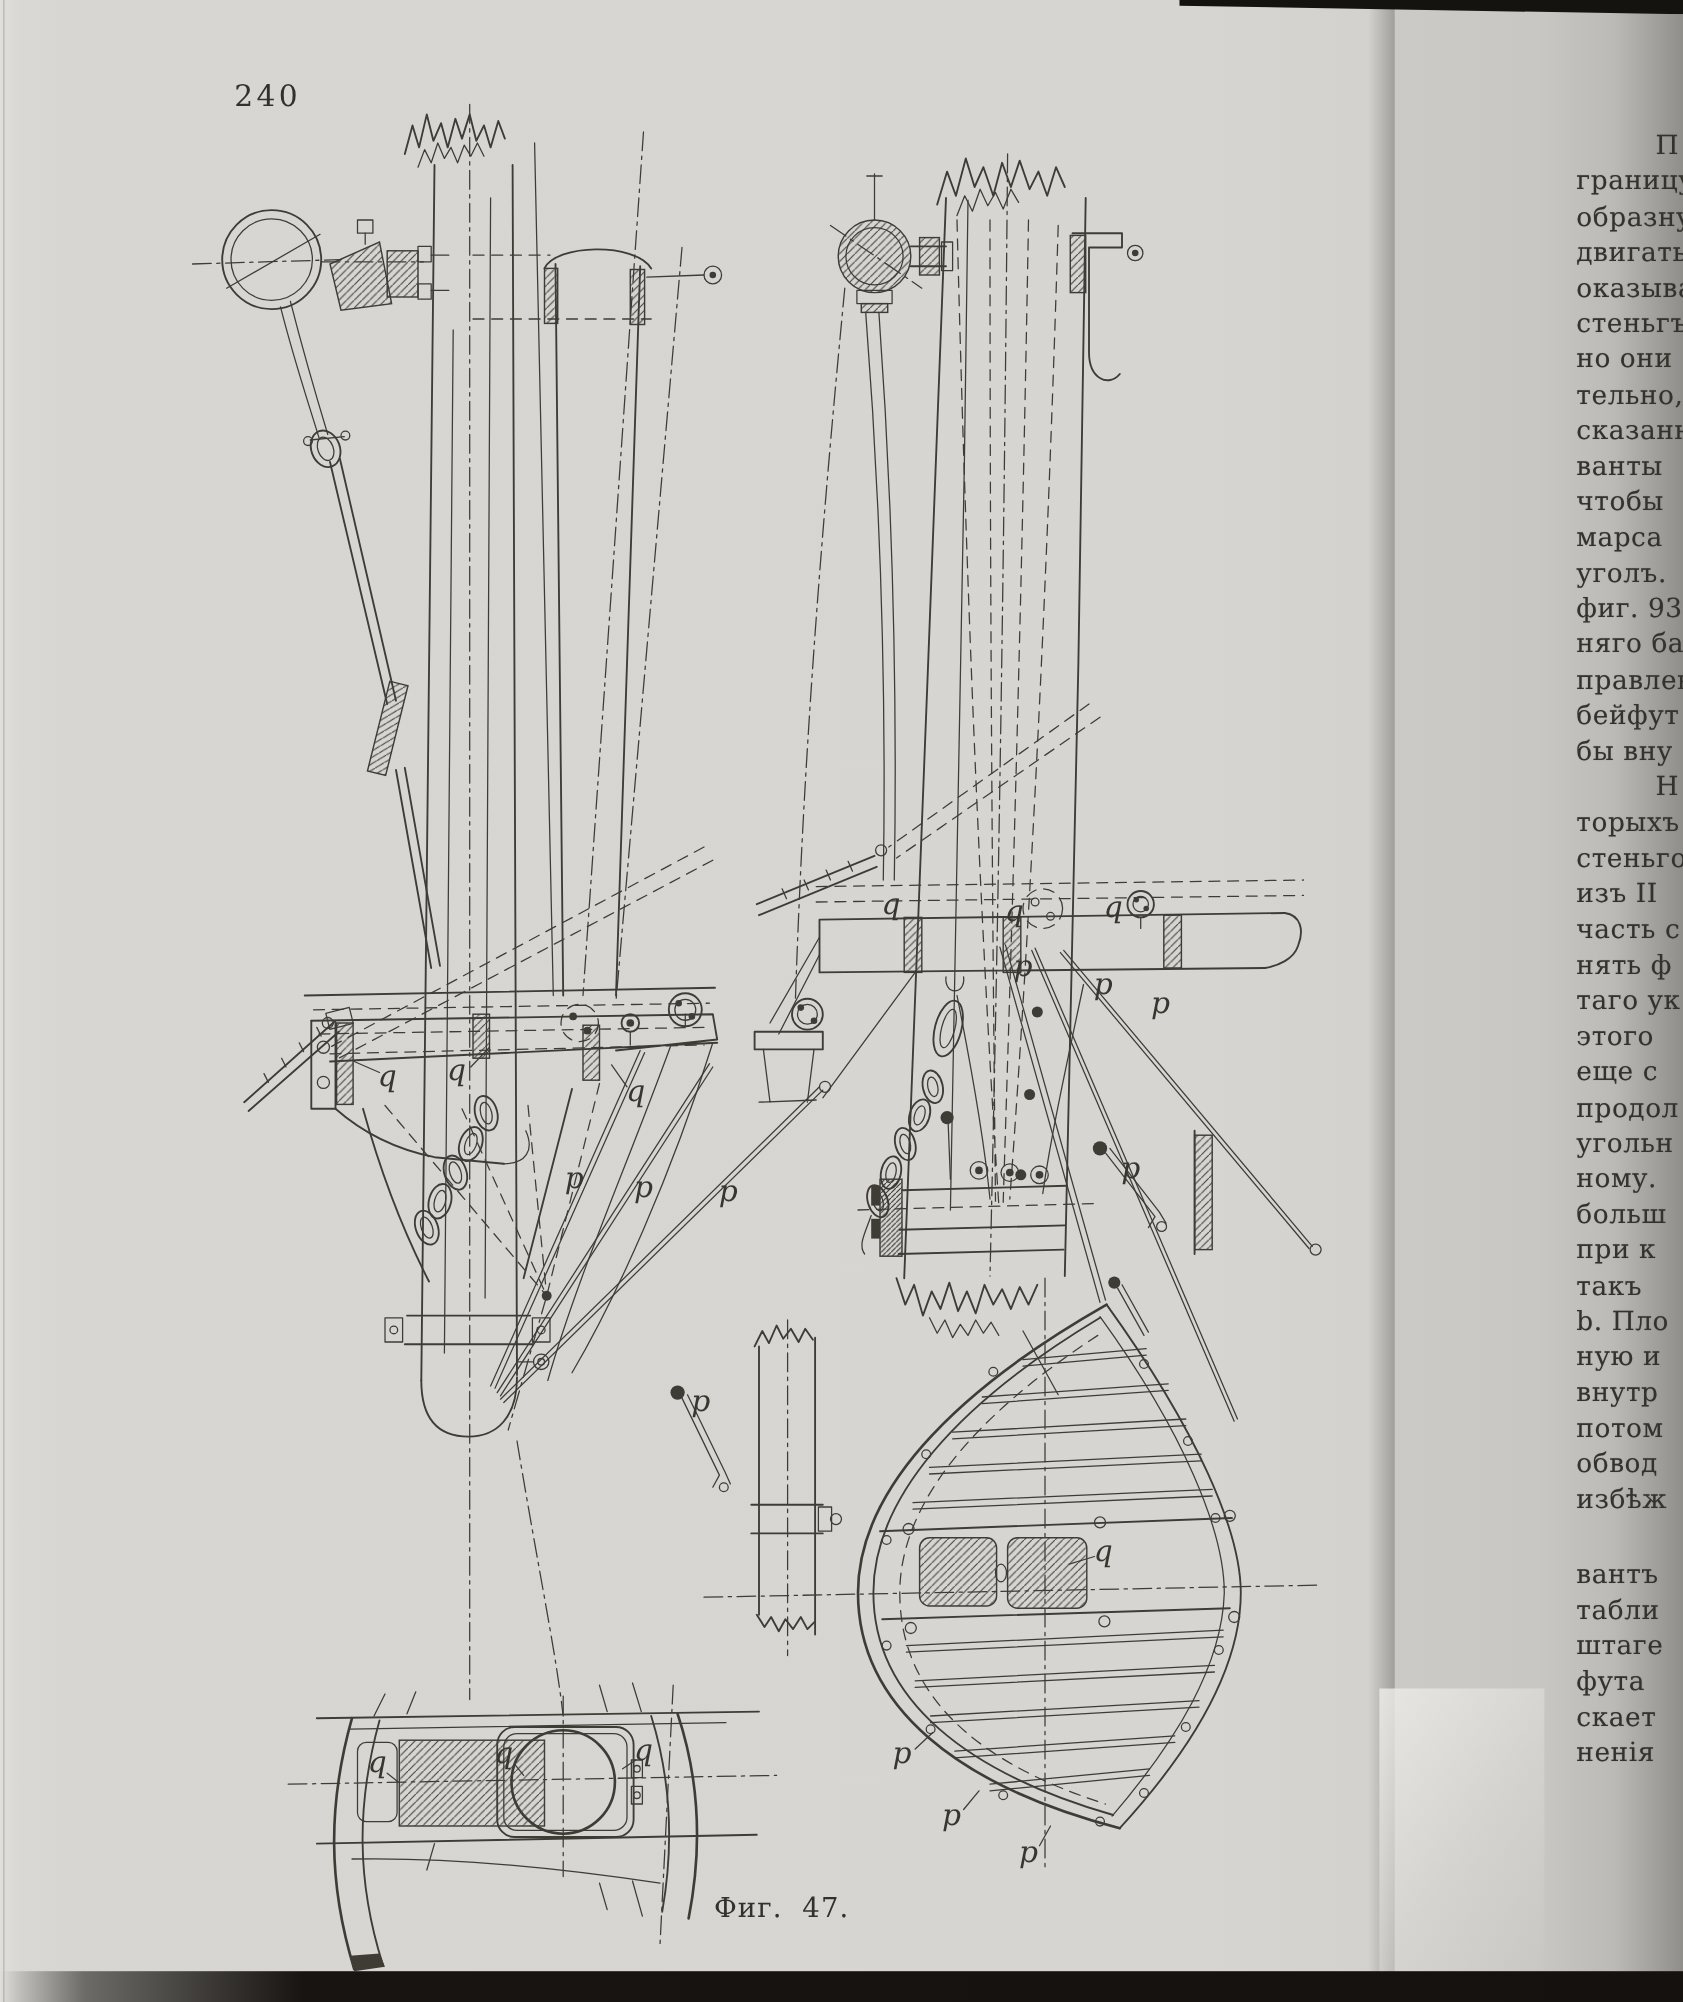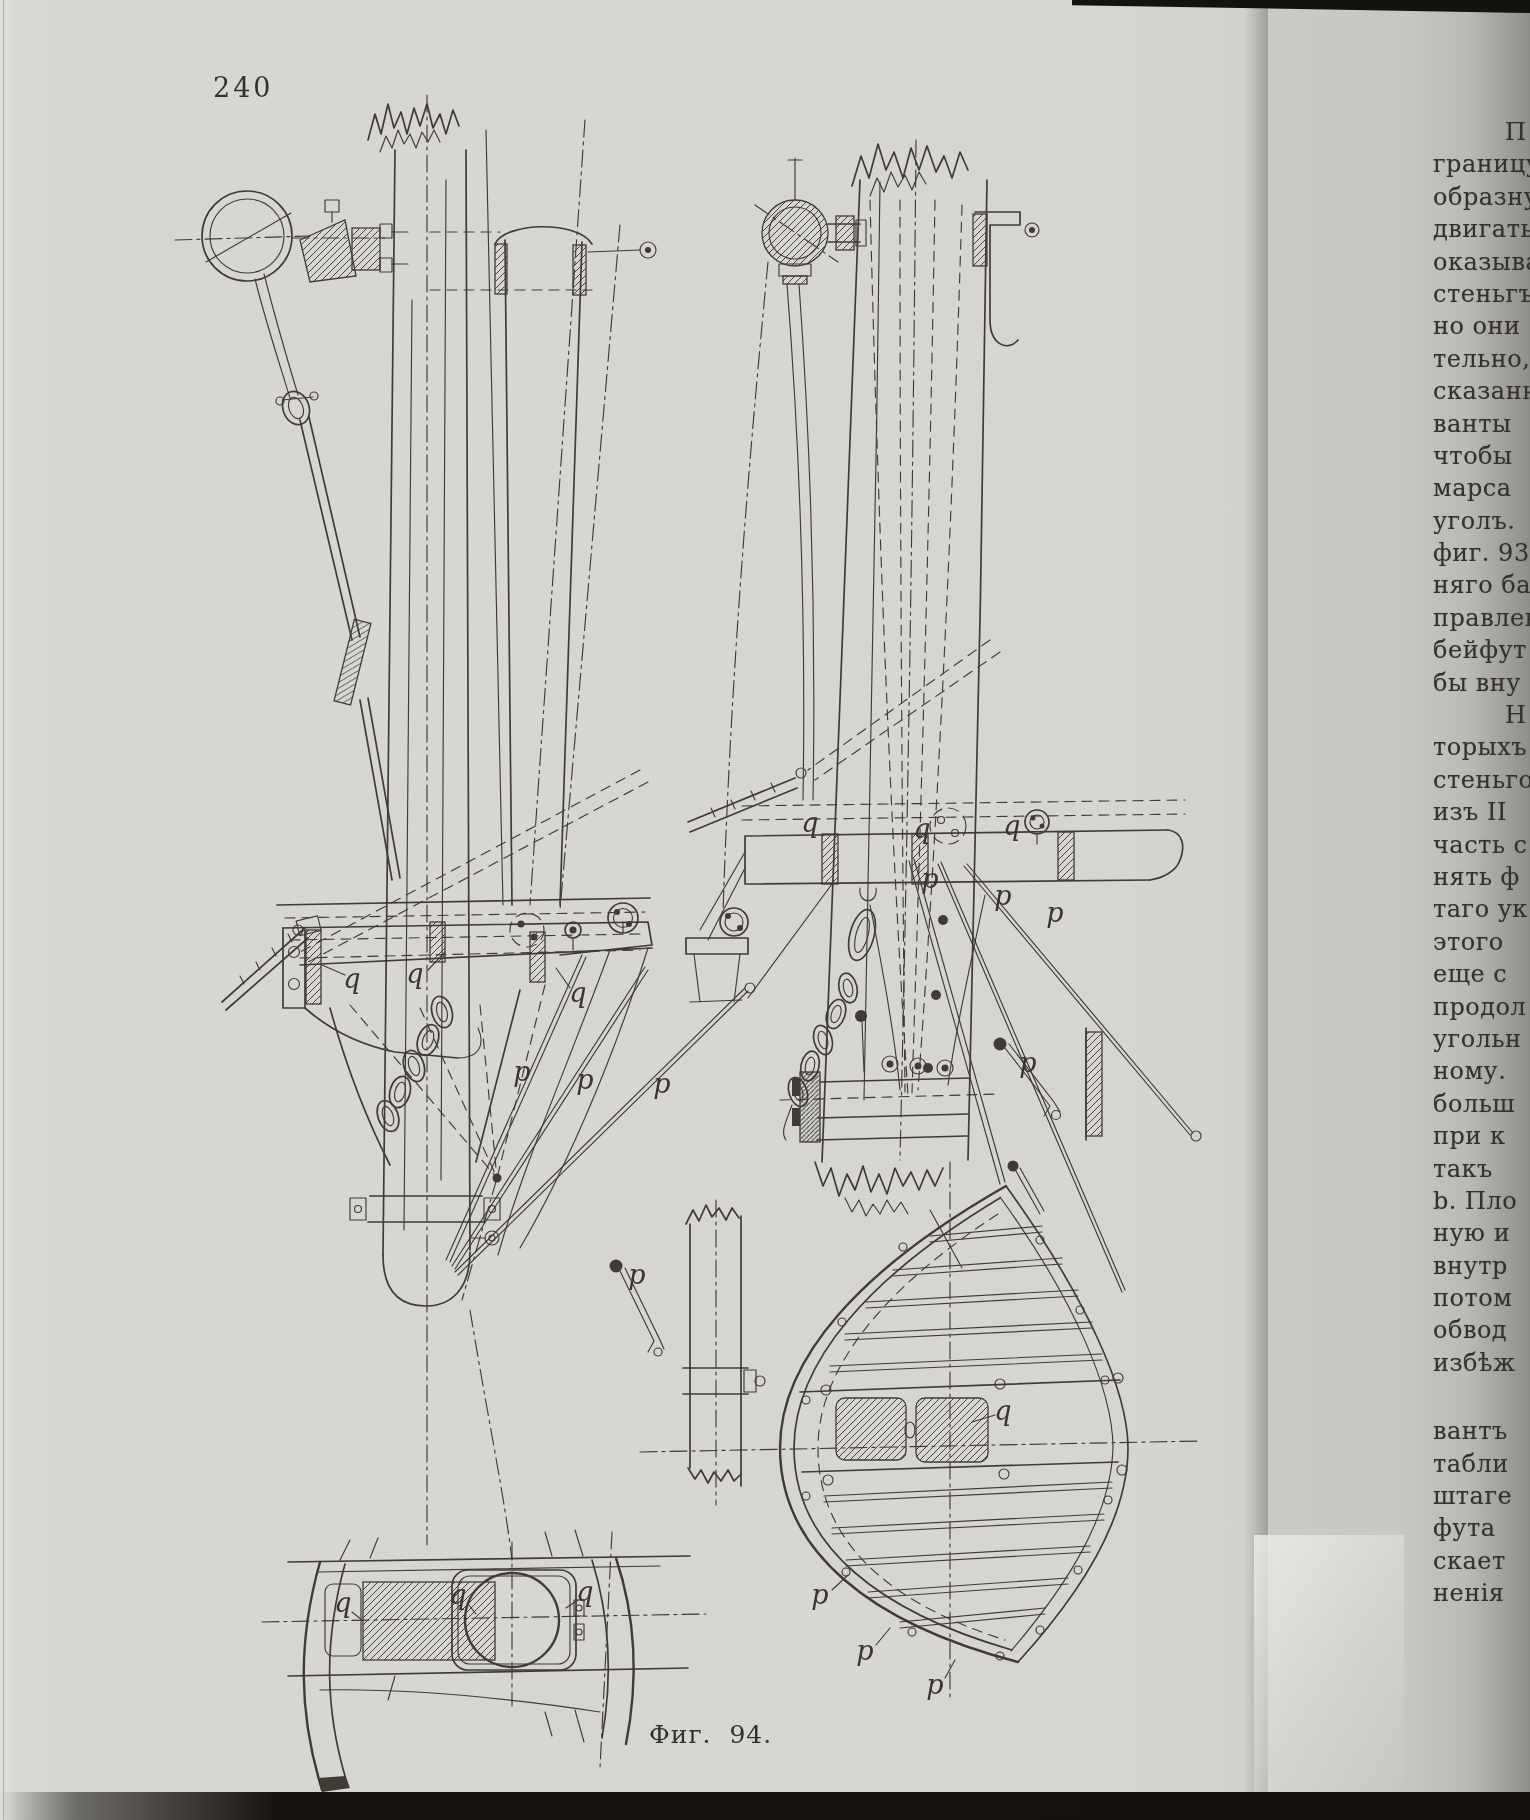--- a/index.html
+++ b/index.html
@@ -409,21 +409,21 @@
         <span class="fig-label" style="left: 1055px; top: 914px;">p</span>
         <span class="fig-label" style="left: 1028px; top: 1064px;">p</span>
         <span class="fig-label" style="left: 1003px; top: 1412px;">q</span>
         <span class="fig-label" style="left: 820px; top: 1596px;">p</span>
         <span class="fig-label" style="left: 865px; top: 1652px;">p</span>
         <span class="fig-label" style="left: 935px; top: 1686px;">p</span>
         <span class="fig-label" style="left: 343px; top: 1604px;">q</span>
         <span class="fig-label" style="left: 458px; top: 1596px;">q</span>
         <span class="fig-label" style="left: 585px; top: 1593px;">q</span>
       </div>
-    <div class="caption">Фиг. 94.</div>
+    <div class="caption">Фиг. 47.</div>
   </div>
 
   <div class="fold"></div>
 
   <div class="right-page">
     <div class="fore-edge"></div>
     <div class="rp-col">
         <div class="rp-line rp-indent">П</div>
         <div class="rp-line">границу</div>
         <div class="rp-line">образну</div>

